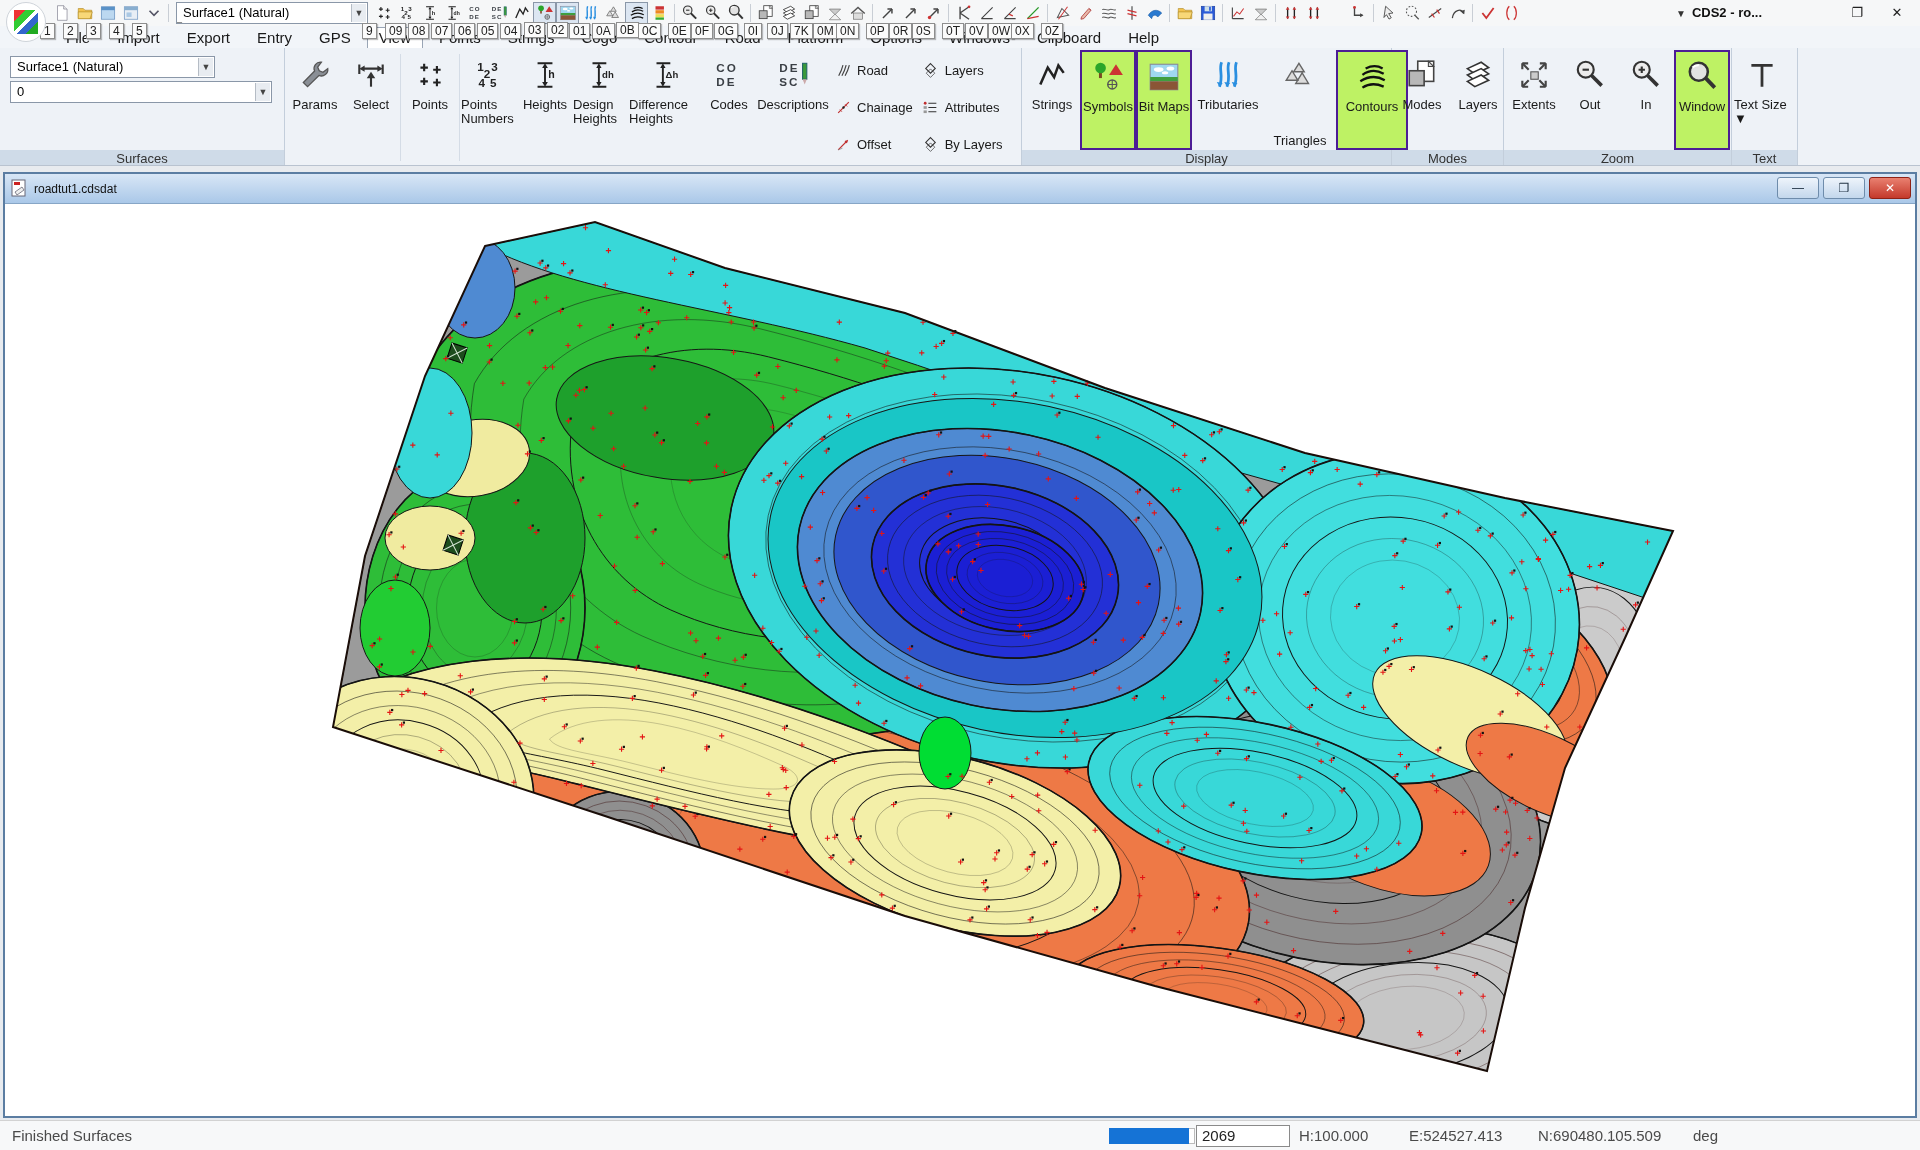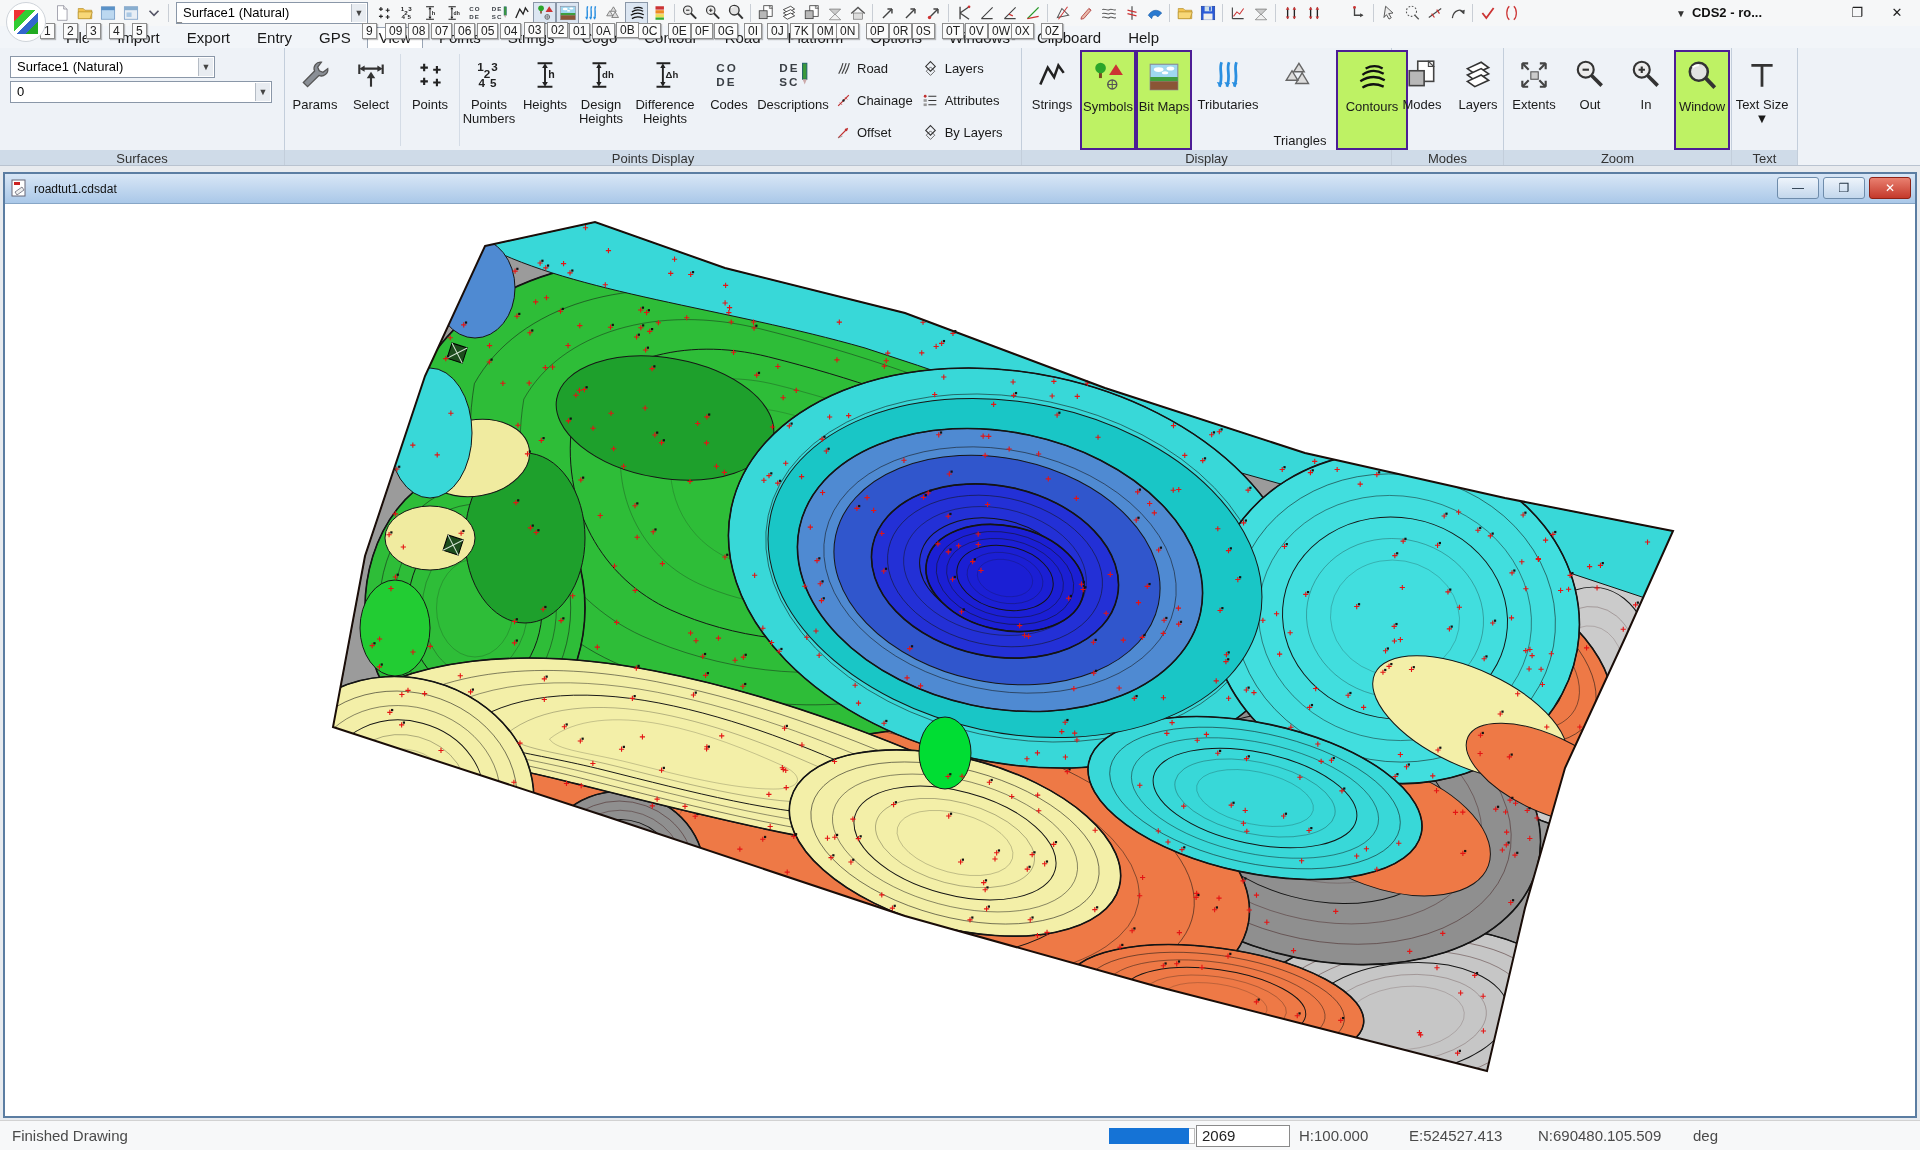--- a/index.html
+++ b/index.html
@@ -45,21 +45,21 @@
     background:#eef2f7; border-bottom:1px solid #b9c3d0; display:flex; }
   .rgroup { height:100%; border-right:1px solid #c3cedb; display:flex;
     flex-direction:column; flex:none; }
   .rgroup-content { flex:1; display:flex; align-items:stretch; padding:2px 2px 0 2px; }
   .rgroup-label { height:15px; background:#cfdbe8; color:#333; font-size:13px;
     text-align:center; line-height:17px; flex:none; }
   .bigbtn { width:56px; display:flex; flex-direction:column; align-items:center;
     padding-top:4px; flex:none; }
   .bigbtn.pressed { border:2px solid #4c1d95; background:#bef264; }
   .bigbtn .bicon { height:42px; display:flex; align-items:center; justify-content:center; }
-  .bigbtn .blabel { font-size:13px; line-height:14px; color:#1a1a1a; text-align:center;
+  .bigbtn .blabel { font-size:13px; line-height:14px; color:#1a1a1a; text-align:left;
     margin-top:2px; }
   .vsep { width:1px; background:#d4dce6; margin:4px 1px; flex:none; }
   .stackcol { display:flex; flex-direction:column; justify-content:space-around;
     padding:2px 4px; flex:none; }
   .smallbtn { display:flex; align-items:center; height:22px; font-size:13px; color:#1a1a1a; }
   .smallbtn .sicon { width:20px; height:18px; margin-right:4px; display:flex;
     align-items:center; justify-content:center; }
   .surf-combos { display:flex; flex-direction:column; padding:6px 8px; gap:3px; width:100%; }
   .surf-combo { position:relative; height:22px; border:1px solid #8a97a8; background:#fff;
     font-size:13px; line-height:20px; padding:0 20px 0 6px; }
@@ -662,21 +662,20 @@
             <span class="sicon">
               <svg viewBox="0 0 32 32" width="17" height="17">
                 <path d="M16 3l9 9-9 9-9-9z" fill="none" stroke="#333" stroke-width="2"></path>
                 <path d="M16 13l8 8-8 8-8-8z" fill="none" stroke="#333" stroke-width="1.3"></path>
               </svg>
             </span>
             <span>By Layers</span>
           </div>
         </div>
       </div>
-      <div class="rgroup-label">Points Display</div>
     </div>
     <div class="rgroup" style="width: 370px;">
       <div class="rgroup-content">
         <div class="bigbtn">
           <div class="bicon">
             <svg viewBox="0 0 32 32" width="34" height="34">
               <path d="M5 25L12 9l6 9 4-11 5 7" fill="none" stroke="#222" stroke-width="2.4"></path>
             </svg>
           </div>
           <div class="blabel">Strings</div>
@@ -1954,21 +1953,21 @@
           <path d="M1497.9902914162726,603.9989559426904H1503.1902914162724M1500.5902914162725,601.3989559426903V606.5989559426904"></path>
           <path d="M965.0223555598408,353.59805620019324H970.2223555598408M967.6223555598408,350.9980562001932V356.19805620019326"></path>
           <rect x="968.8223555598408" y="350.19805620019326" width="2.2" height="2.2" fill="#111" stroke="none"></rect>
         </g>
         <path d="M480,38L590,14L720,60L900,105L1100,180L1300,245L1500,290L1668,323L1620,430L1560,560L1520,700L1482,863L1150,778L900,708L600,608L328,519L360,348L420,168Z" fill="none" stroke="#1a0d08" stroke-width="2"></path>
       </svg>
   </div>
 </div>
 
 <div class="statusbar">
-  <div class="sb-item" style="left:12px">Finished Drawing</div>
+  <div class="sb-item" style="left:12px">Finished Surfaces</div>
   <div class="sb-progress">
       <div class="tip"></div>
     </div>
   <div class="sb-valuebox">2069</div>
   <div class="sb-item" style="left:1299px">H:100.000</div>
   <div class="sb-item" style="left:1409px">E:524527.413</div>
   <div class="sb-item" style="left:1538px">N:690480...</div>
   <div class="sb-item" style="left:1607px">105.509</div>
   <div class="sb-item" style="left:1693px">deg</div>
 </div>

